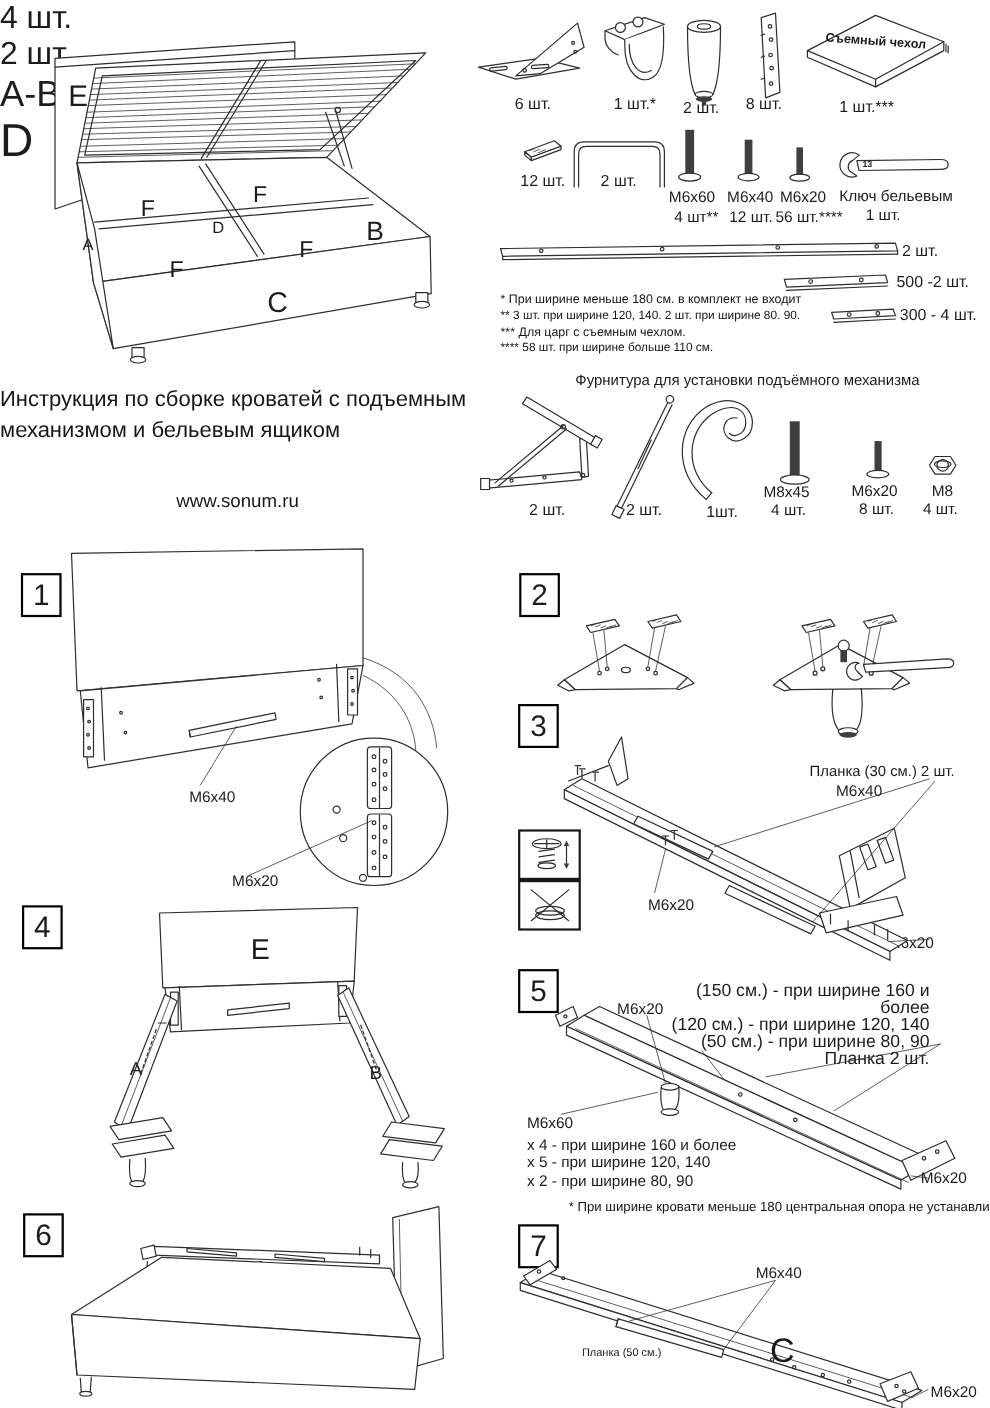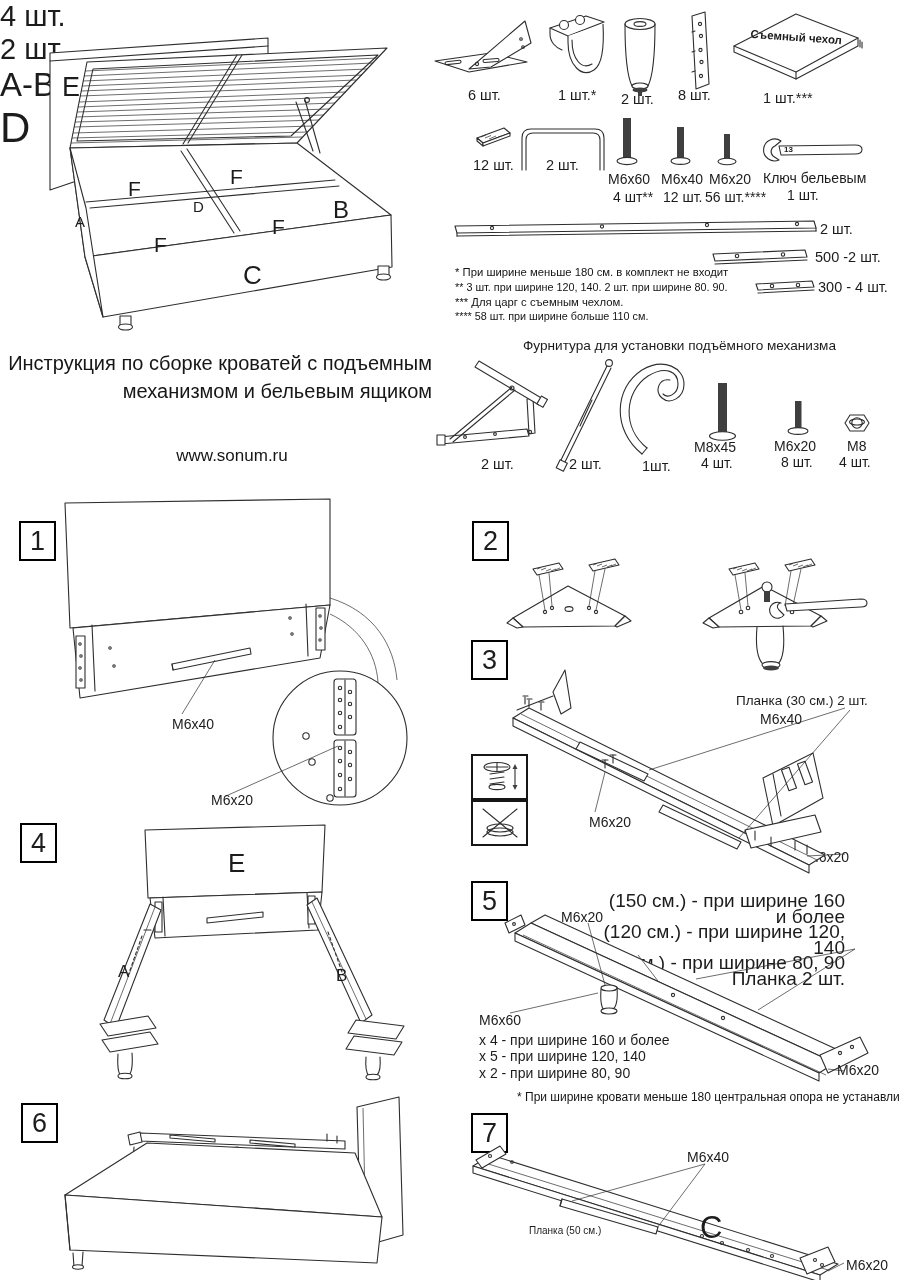--- a/index.html
+++ b/index.html
@@ -13,22 +13,22 @@
     display:flex;align-items:center;justify-content:center;font-size:27px;background:#fff}
   .iconbox{position:absolute;width:53px;height:42px;border:2.4px solid #161616;
     display:flex;align-items:center;justify-content:center;background:#fff}
   svg.d{position:absolute;overflow:visible}
   .s{stroke:#2e2e2e;stroke-width:1.1;fill:none;stroke-linejoin:round;stroke-linecap:round}
   .sw{stroke:#2e2e2e;stroke-width:1.1;fill:#fff;stroke-linejoin:round}
   .sl{stroke:#2e2e2e;stroke-width:0.7;fill:none}
   .sd{fill:#3f3f3f;stroke:none}
   .dash{stroke-dasharray:3 2.6}
   text{fill:#1c1c1c;stroke:none;font-family:"Liberation Sans",sans-serif}
-  .title{position:absolute;left:0;width:432px;text-align:right;font-size:20px;color:#161616}
-  .site{position:absolute;left:16px;width:432px;text-align:center;font-size:17px;color:#161616}
+  .title{position:absolute;left:0;width:432px;text-align:left;font-size:20px;color:#161616}
+  .site{position:absolute;left:0;width:432px;text-align:center;font-size:17px;color:#161616}
 </style>
 </head>
 <body>
 
 <div id="canvas">
 
   <svg class="d" style="left:28px;top:4px" width="395" height="330" viewBox="0 0 395 330">
 
     <polygon class="sw" points="22,49 240,34 240,112 22,186"></polygon>
     <line class="s" x1="22" y1="57" x2="240" y2="42"></line>
@@ -476,21 +476,21 @@
     <path class="s" d="M320,233 C321,245 319,249 317,251"></path>
     <ellipse class="sw" cx="313" cy="253" rx="7" ry="2.8"></ellipse>
     <text x="168" y="48" font-size="26">E</text>
     <text x="58" y="153" font-size="17">A</text>
     <text x="276" y="157" font-size="17">B</text>
   </svg>
 
   <div class="stepnum" style="left:471px;top:881px">5</div>
   <div class="lbl" style="left:561px;top:909px">М6х20</div>
   <div class="big" style="left:622px;top:916px;font-size:42px">D</div>
-  <div style="position:absolute;left:593px;top:893px;width:252px;text-align:right;font-size:19px;line-height:15.6px">
+  <div style="position:absolute;left:593px;top:893px;width:252px;text-align:right;font-size:16px;line-height:15.6px">
     <div>(150 см.) - при ширине 160 и более</div>
     <div>(120 см.) - при ширине 120, 140</div>
     <div>(50 см.) - при ширине 80, 90</div>
     <div>Планка 2 шт.</div>
   </div>
   <svg class="d" style="left:468px;top:905px" width="420" height="200" viewBox="0 0 420 200">
     <polygon class="sw" points="63,18 77,10 381,150 367,158"></polygon>
     <polygon class="sw" points="47,28 63,18 367,158 351,168"></polygon>
     <polygon class="sw" points="47,28 351,168 351,176 47,36"></polygon>
     <line class="sl" x1="55" y1="30" x2="358" y2="170"></line>

